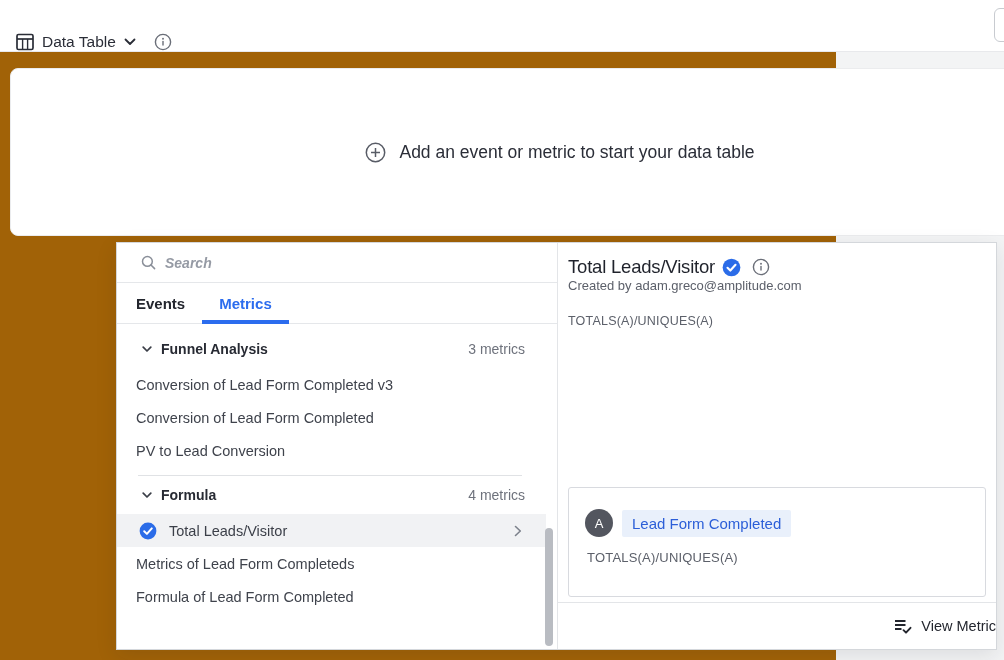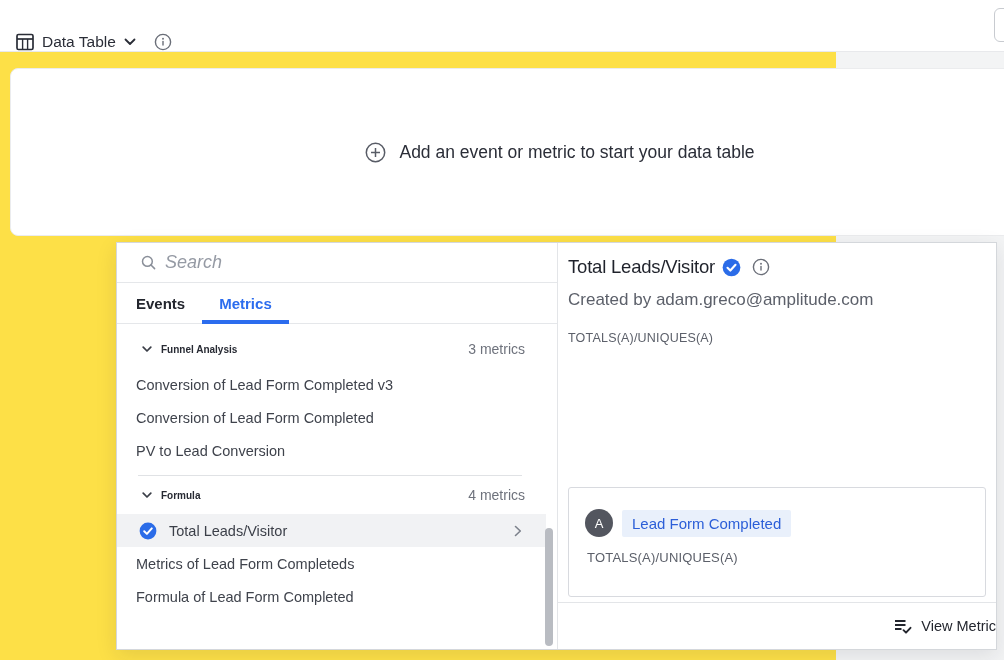--- a/index.html
+++ b/index.html
@@ -8,57 +8,57 @@
 
   
   .topbar { position:absolute; left:0; top:0; width:1004px; height:52px; background:#fff; border-bottom:1px solid #e8e9ec; z-index:5; }
   .topbar-left { display:flex; align-items:flex-end; height:100%; padding-left:16px; }
   .topbar-title-btn { display:flex; align-items:center; gap:8px; cursor:pointer; }
   .topbar-title { font-size:15.5px; font-weight:500; color:#2a2d37; }
   .topbar-info { margin-left:18px; display:flex; align-items:center; }
   .topbar-partial-btn { position:absolute; left:994px; top:8px; width:60px; height:34px; border:1px solid #c8cbd0; border-radius:6px; background:#fff; }
 
   
-  .canvas { position:absolute; left:0; top:52px; width:836px; height:608px; background:#fde047; }
+  .canvas { position:absolute; left:0; top:52px; width:836px; height:608px; background:#a16207; }
 
   .empty-card { position:absolute; left:10px; top:16px; width:1100px; height:168px; background:#fff; border:1px solid #ebecee; border-radius:8px; display:flex; align-items:center; justify-content:center; }
   .empty-row { display:flex; align-items:center; gap:13px; cursor:pointer; }
   .empty-text { font-size:17.5px; color:#2a2d37; }
 
   
   .picker-popup { position:absolute; left:116px; top:190px; width:881px; height:408px; background:#fff; border:1px solid #d4d7db; box-shadow:0 6px 20px rgba(25,28,35,.10); display:flex; z-index:4; }
 
   .picker-left { width:441px; min-width:441px; border-right:1px solid #e3e5e8; display:flex; flex-direction:column; position:relative; }
 
   .search-row { height:40px; min-height:40px; border-bottom:1px solid #e5e7ea; display:flex; align-items:center; padding:0 16px 0 24px; gap:9px; }
-  .search-input { border:none; outline:none; flex:1; font-family:"Liberation Sans", sans-serif; font-size:18px; color:#2a2d37; background:transparent; }
+  .search-input { border:none; outline:none; flex:1; font-family:"Liberation Sans", sans-serif; font-size:14px; color:#2a2d37; background:transparent;font-weight:bold; }
   .search-input::placeholder { font-style:italic; color:#959aa4; }
 
   .tabs-row { height:41px; min-height:41px; border-bottom:1px solid #e5e7ea; display:flex; padding-left:2px; }
   .tab { padding:0 17px; display:flex; align-items:center; font-size:15px; font-weight:700; color:#23262e; position:relative; cursor:pointer; }
   .tab.active { color:#2b6cee; }
   .tab.active::after { content:""; position:absolute; left:0; right:0; bottom:-1px; height:4px; background:#2b6cee; }
 
   .list { flex:1; padding-top:6px; overflow:hidden; }
   .section-header { height:38px; display:flex; align-items:center; padding:0 32px 0 25px; gap:9px; cursor:pointer; }
-  .section-name { font-size:10px; font-weight:700; color:#272a33; }
+  .section-name { font-size:14px; font-weight:700; color:#272a33; }
   .section-count { margin-left:auto; font-size:14px; color:#6e727c; }
   .list-item { height:33px; display:flex; align-items:center; padding:0 32px 0 19px; font-size:14.5px; color:#3f434c; cursor:pointer; }
   .list-item.selected { background:#f1f2f4; padding:0 24px 0 22px; margin-right:11px; gap:12px; color:#3b3f48; }
   .item-chevron { margin-left:auto; display:flex; align-items:center; }
   .section-divider { height:1px; background:#e0e2e5; margin:8px 35px 0 21px; }
 
   .scroll-thumb { position:absolute; right:4px; top:285px; width:8px; height:118px; border-radius:4px; background:#b9bcc2; cursor:pointer; }
 
   
   .picker-right { flex:1; display:flex; flex-direction:column; }
   .detail-top { padding:13px 10px 0 10px; }
   .detail-title-row { display:flex; align-items:center; gap:7px; }
   .detail-title { font-size:18.5px; font-weight:500; color:#1f222b; letter-spacing:-0.2px; }
-  .detail-created { margin-top:12px; font-size:17px; color:#5c606a; }
+  .detail-created { font-size:13px; color:#5c606a; }
   .detail-formula { margin-top:21px; font-size:12.5px; color:#5c606a; letter-spacing:0.2px; }
   .detail-spacer { flex:1; }
 
   .formula-card { margin:0 10px 5px 10px; border:1px solid #d8dadf; border-radius:3px; height:110px; padding:21px 16px 0 16px; }
   .card-row { display:flex; align-items:center; gap:9px; }
   .avatar { width:28px; height:28px; min-width:28px; border-radius:50%; background:#53565f; color:#fff; font-size:13px; font-weight:500; display:flex; align-items:center; justify-content:center; }
   .event-chip { background:#e9f0fb; color:#2b5ed8; font-size:15px; padding:5px 10px; border-radius:2px; cursor:pointer; }
   .card-formula { margin-top:13px; margin-left:2px; font-size:13px; color:#5c606a; letter-spacing:0.2px; }
 
   .detail-footer { border-top:1px solid #e3e5e8; height:47px; min-height:47px; display:flex; align-items:center; justify-content:flex-end; gap:8px; cursor:pointer; }

